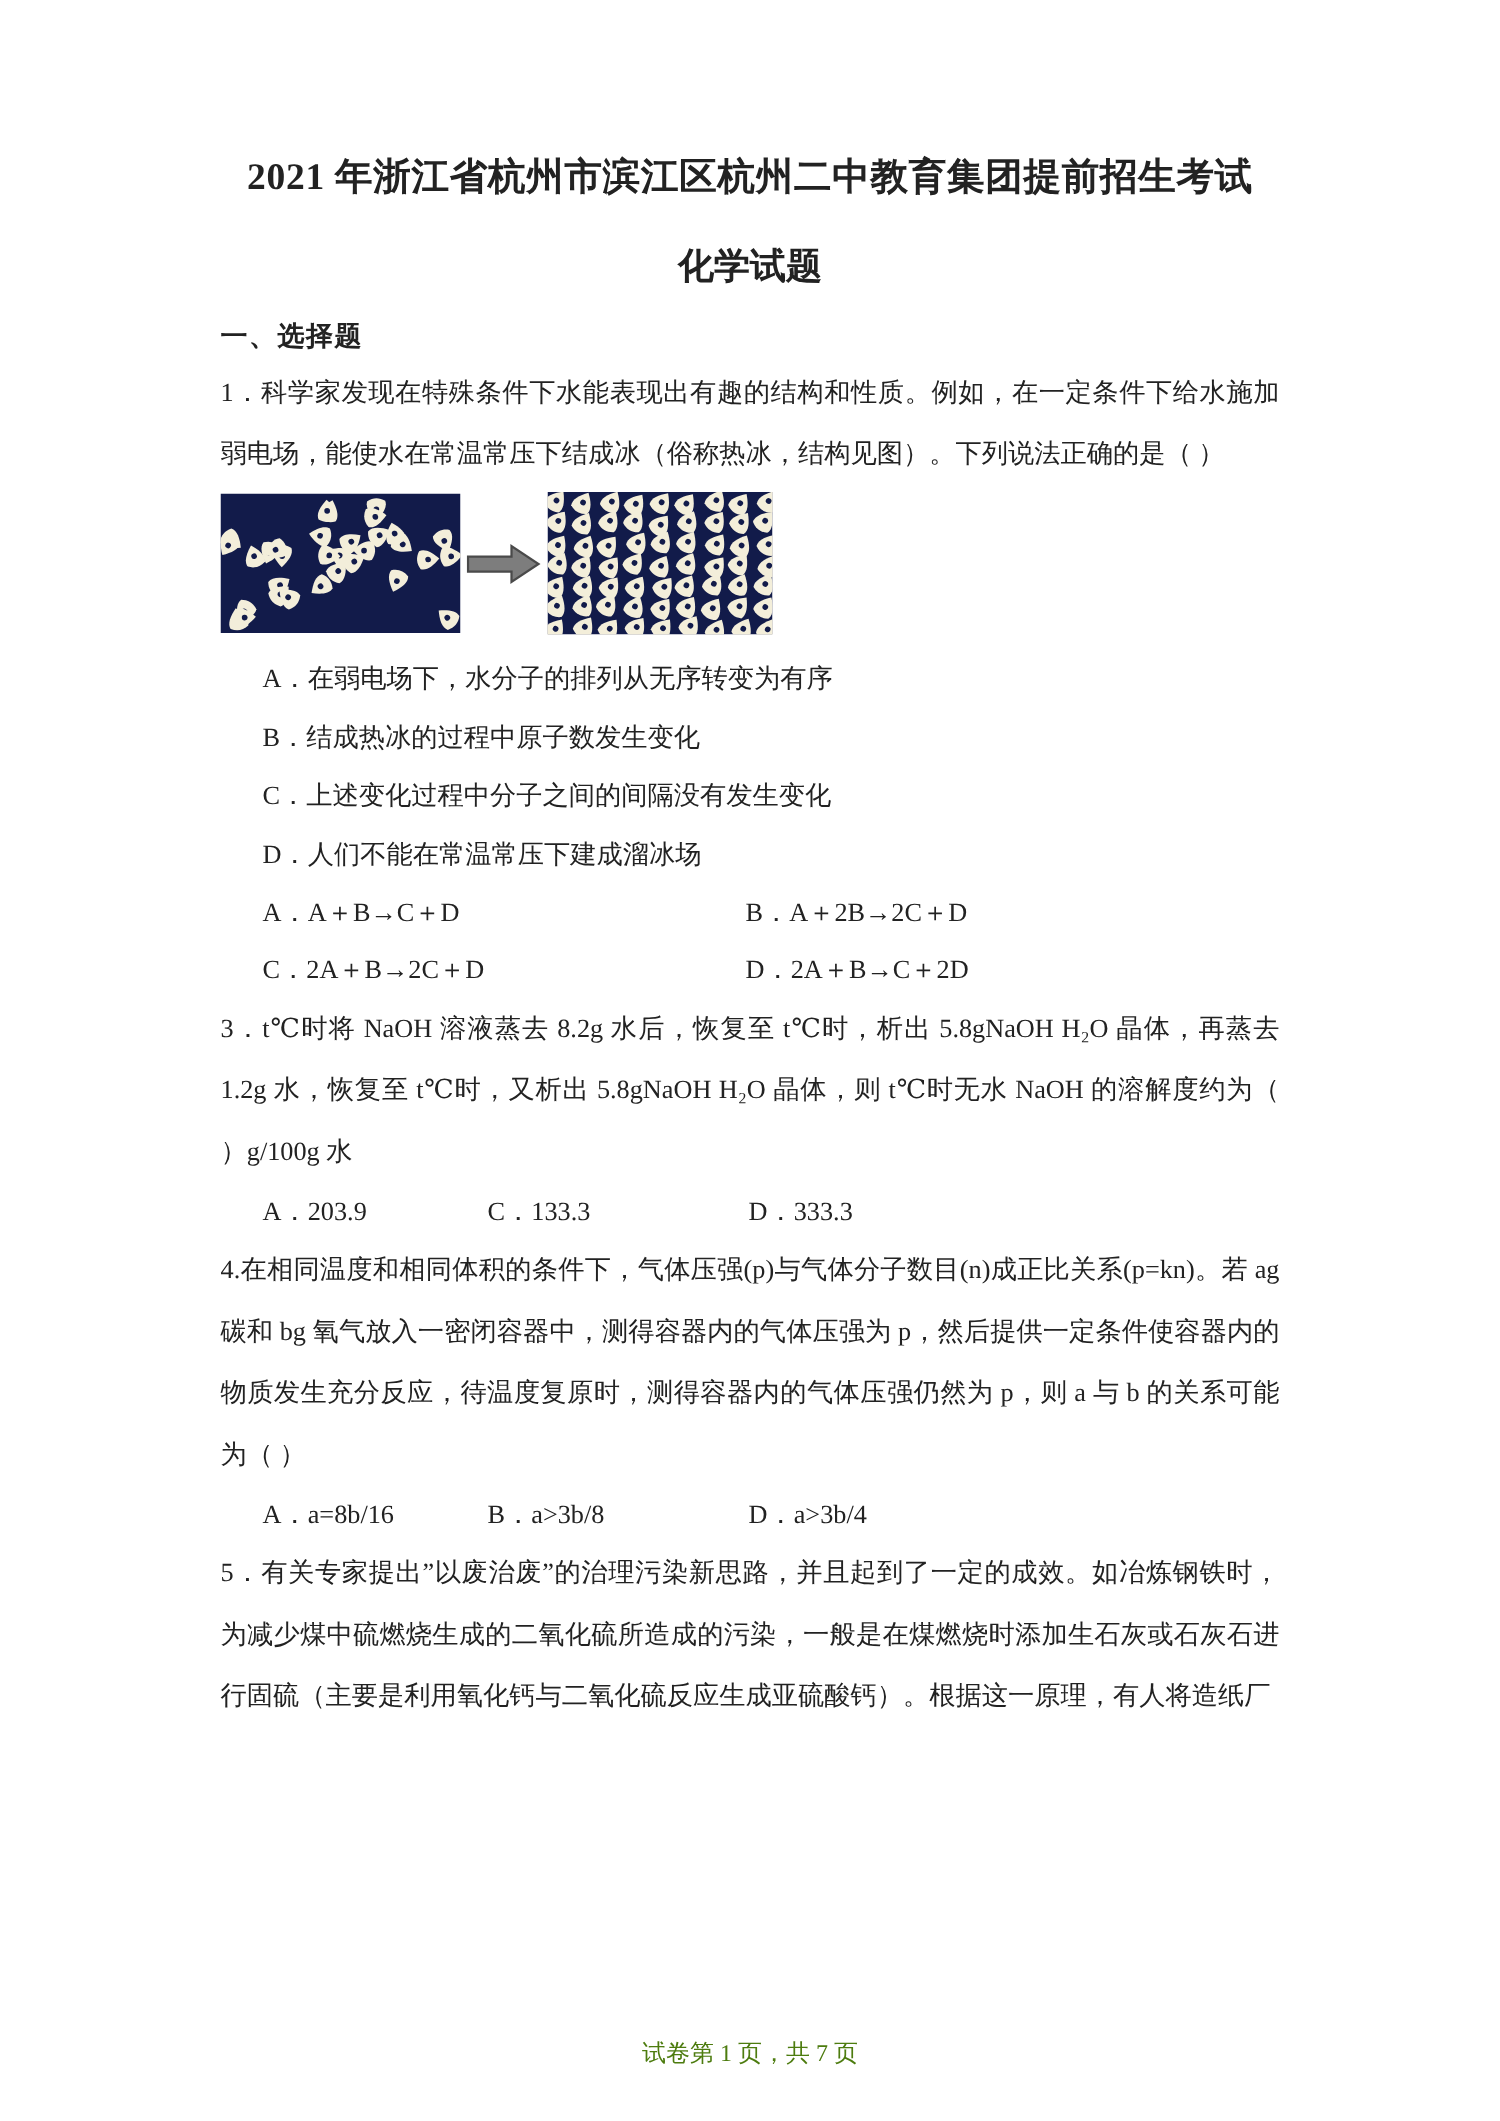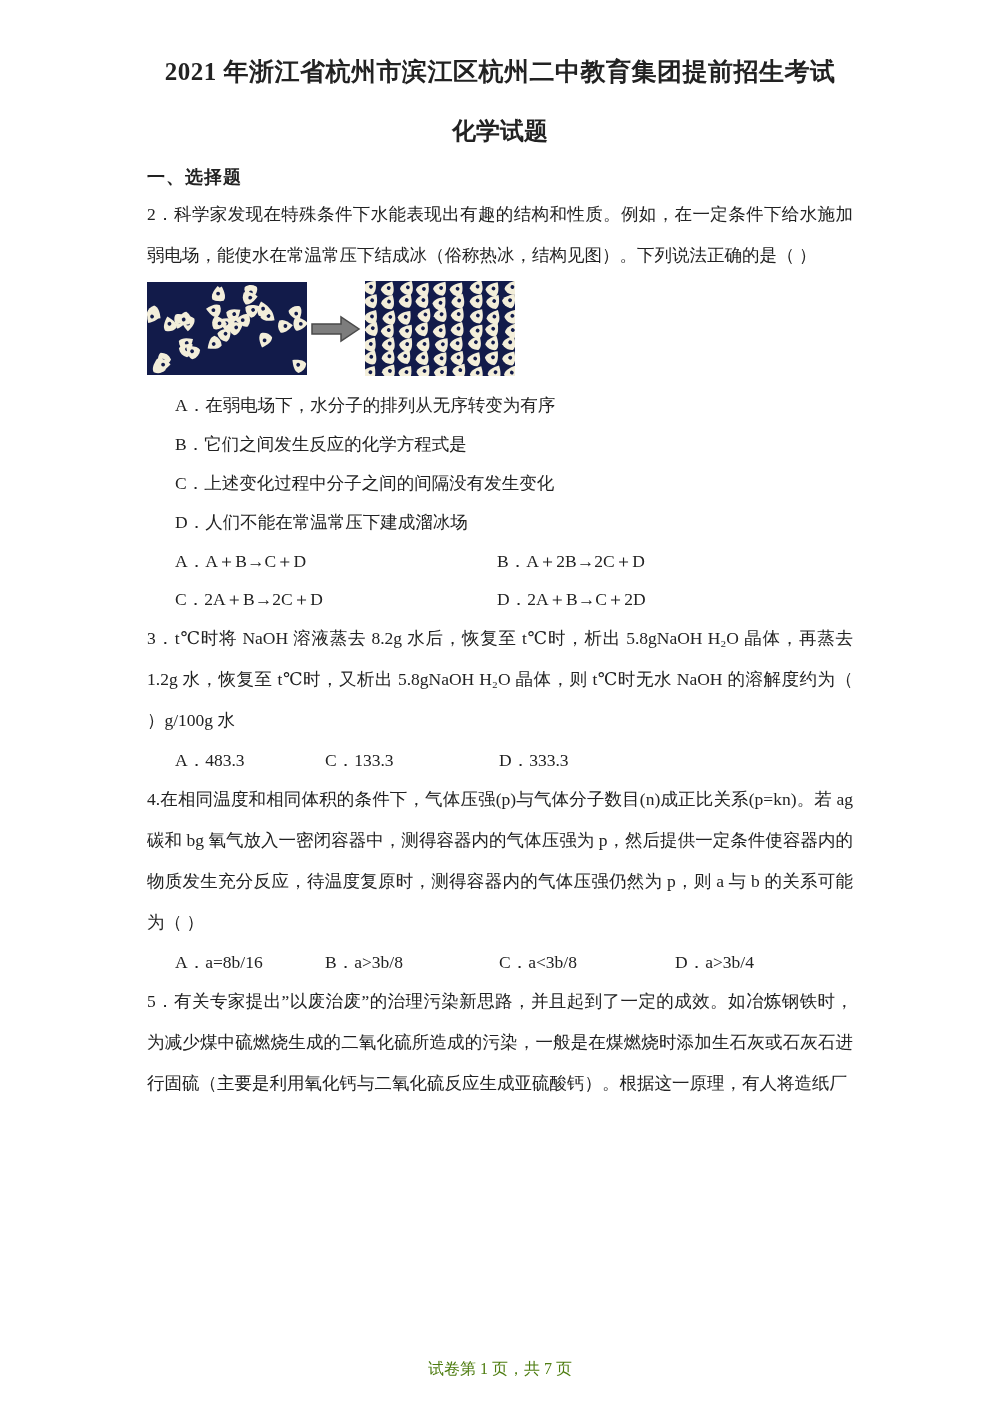--- a/index.html
+++ b/index.html
@@ -8,21 +8,21 @@
     height: 1414px;
     background: #ffffff;
     position: relative;
     overflow: hidden;
     font-family: "Liberation Serif", "DejaVu Serif", serif;
     color: #222222;
   }
   .page {
     width: 706px;
     margin: 0 auto;
-    padding-top: 56px;
+    padding-top: 103px;
   }
   .exam-title {
     font-size: 25px;
     font-weight: bold;
     text-align: center;
     margin: 0 0 28px 0;
     letter-spacing: 0.5px;
     line-height: 32px;
   }
   .exam-subtitle {
@@ -88,21 +88,21 @@
 </head>
 <body>
 
 <div class="page">
 
   <h1 class="exam-title">2021 年浙江省杭州市滨江区杭州二中教育集团提前招生考试</h1>
   <h2 class="exam-subtitle">化学试题</h2>
 
   <div class="section-header">一、选择题</div>
 
-  <p class="stem">2．科学家发现在特殊条件下水能表现出有趣的结构和性质。例如，在一定条件下给水施加弱电场，能使水在常温常压下结成冰（俗称热冰，结构见图）。下列说法正确的是（       ）</p>
+  <p class="stem">1．科学家发现在特殊条件下水能表现出有趣的结构和性质。例如，在一定条件下给水施加弱电场，能使水在常温常压下结成冰（俗称热冰，结构见图）。下列说法正确的是（       ）</p>
 
   <div class="figure-row">
     <svg id="fig-left" class="fig-panel-left" xmlns="http://www.w3.org/2000/svg" viewBox="0 0 160 93" preserveAspectRatio="none">
         <rect x="0" y="0" width="160" height="93" fill="#121b4a"></rect>
         <g transform="translate(78.5,51.7) rotate(42)">
           <path d="M0,-7.5 C4.5,-3 7.5,1.5 6,5.5 C2,8 -2,8 -6,5.5 C-7.5,1.5 -4.5,-3 0,-7.5 Z" fill="#f3eeda"></path>
           <circle r="1.9" fill="#121b4a"></circle>
         </g>
         <g transform="translate(41.1,41.7) rotate(182)">
           <path d="M0,-7.5 C4.5,-3 7.5,1.5 6,5.5 C2,8 -2,8 -6,5.5 C-7.5,1.5 -4.5,-3 0,-7.5 Z" fill="#f3eeda"></path>
@@ -484,44 +484,43 @@
         </g>
         <g transform="translate(146.8,91.6) rotate(25)">
           <path d="M0,-7.5 C4.5,-3 7.5,1.5 6,5.5 C2,8 -2,8 -6,5.5 C-7.5,1.5 -4.5,-3 0,-7.5 Z" fill="#f3eeda"></path>
           <circle r="1.9" fill="#121b4a"></circle>
         </g>
       </svg>
   </div>
 
   <div class="opts opts-1col">
     <div class="opt">A．在弱电场下，水分子的排列从无序转变为有序</div>
-    <div class="opt">B．它们之间发生反应的化学方程式是</div>
+    <div class="opt">B．结成热冰的过程中原子数发生变化</div>
     <div class="opt">C．上述变化过程中分子之间的间隔没有发生变化</div>
     <div class="opt">D．人们不能在常温常压下建成溜冰场</div>
   </div>
 
   <div class="opts opts-2col">
     <div class="opt">A．A＋B→C＋D</div>
     <div class="opt">B．A＋2B→2C＋D</div>
     <div class="opt">C．2A＋B→2C＋D</div>
     <div class="opt">D．2A＋B→C＋2D</div>
   </div>
 
   <p class="stem">3．t℃时将 NaOH 溶液蒸去 8.2g 水后，恢复至 t℃时，析出 5.8gNaOH H₂O 晶体，再蒸去 1.2g 水，恢复至 t℃时，又析出 5.8gNaOH H₂O 晶体，则 t℃时无水 NaOH 的溶解度约为（       ）g/100g 水</p>
   <div class="opts opts-4col">
-    <div class="opt">A．483.3</div>
+    <div class="opt">A．203.9</div>
     <div class="opt">C．133.3</div>
     <div class="opt">D．333.3</div>
   </div>
 
   <p class="stem">4.在相同温度和相同体积的条件下，气体压强(p)与气体分子数目(n)成正比关系(p=kn)。若 ag 碳和 bg 氧气放入一密闭容器中，测得容器内的气体压强为 p，然后提供一定条件使容器内的物质发生充分反应，待温度复原时，测得容器内的气体压强仍然为 p，则 a 与 b 的关系可能为（       ）</p>
   <div class="opts opts-4col">
     <div class="opt">A．a=8b/16</div>
     <div class="opt">B．a&gt;3b/8</div>
-    <div class="opt">C．a&lt;3b/8</div>
     <div class="opt">D．a&gt;3b/4</div>
   </div>
 
   <p class="stem">5．有关专家提出”以废治废”的治理污染新思路，并且起到了一定的成效。如冶炼钢铁时，为减少煤中硫燃烧生成的二氧化硫所造成的污染，一般是在煤燃烧时添加生石灰或石灰石进行固硫（主要是利用氧化钙与二氧化硫反应生成亚硫酸钙）。根据这一原理，有人将造纸厂</p>
 
 </div>
 
 <div class="footer">试卷第 1 页，共 7 页</div>
 
 </body></html>

